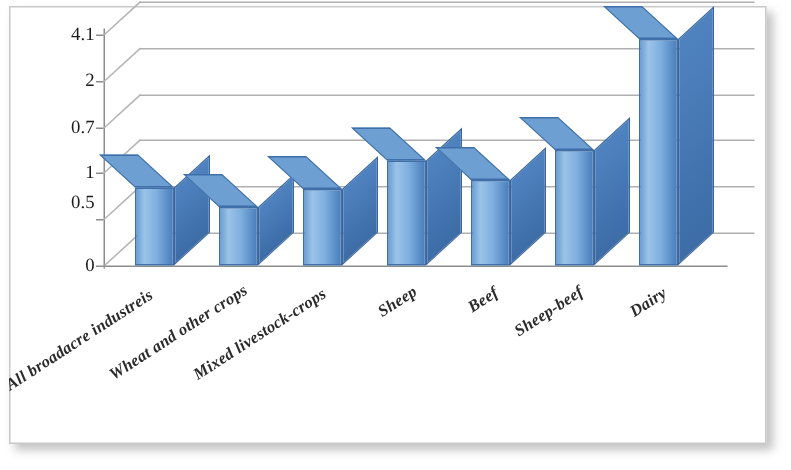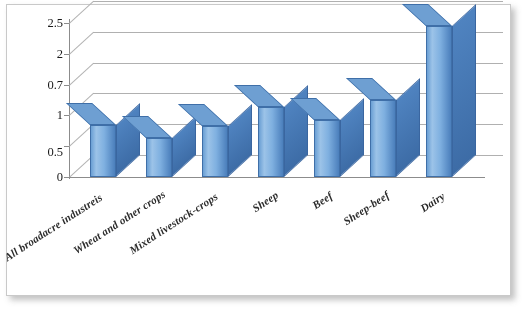--- a/index.html
+++ b/index.html
@@ -121,25 +121,25 @@
   }
 </style>
 </head>
 <body>
 
 <div id="chart-frame">
   <div id="plot">
 
     <div id="y-axis-labels">
         <div class="ytick" style="top: 172px;">0</div>
-        <div class="ytick" style="top: 147px;">0.5</div>
+        <div class="ytick" style="top: 130px;">0.5</div>
         <div class="ytick" style="top: 110.4px;">1</div>
         <div class="ytick" style="top: 79.6px;">0.7</div>
         <div class="ytick" style="top: 48.8px;">2</div>
-        <div class="ytick" style="top: 18px;">2.5</div>
+        <div class="ytick" style="top: 18px;">4.1</div>
       </div>
     <div id="gridlines">
         <div class="axis-line" style="left: 62px; top: 14px; height: 160px;"></div>
         <div class="tickmark" style="left: 57px; top: 172px; width: 5px;"></div>
         <div class="gridline-riser" style="left: 62px; top: 172px; width: 32.5576px; transform: rotate(-42.5104deg);"></div>
         <div class="gridline" style="left: 86px; top: 150px; width: 410px;"></div>
         <div class="tickmark" style="left: 57px; top: 141.2px; width: 5px;"></div>
         <div class="gridline-riser" style="left: 62px; top: 141.2px; width: 32.5576px; transform: rotate(-42.5104deg);"></div>
         <div class="gridline" style="left: 86px; top: 119.2px; width: 410px;"></div>
         <div class="tickmark" style="left: 57px; top: 110.4px; width: 5px;"></div>

